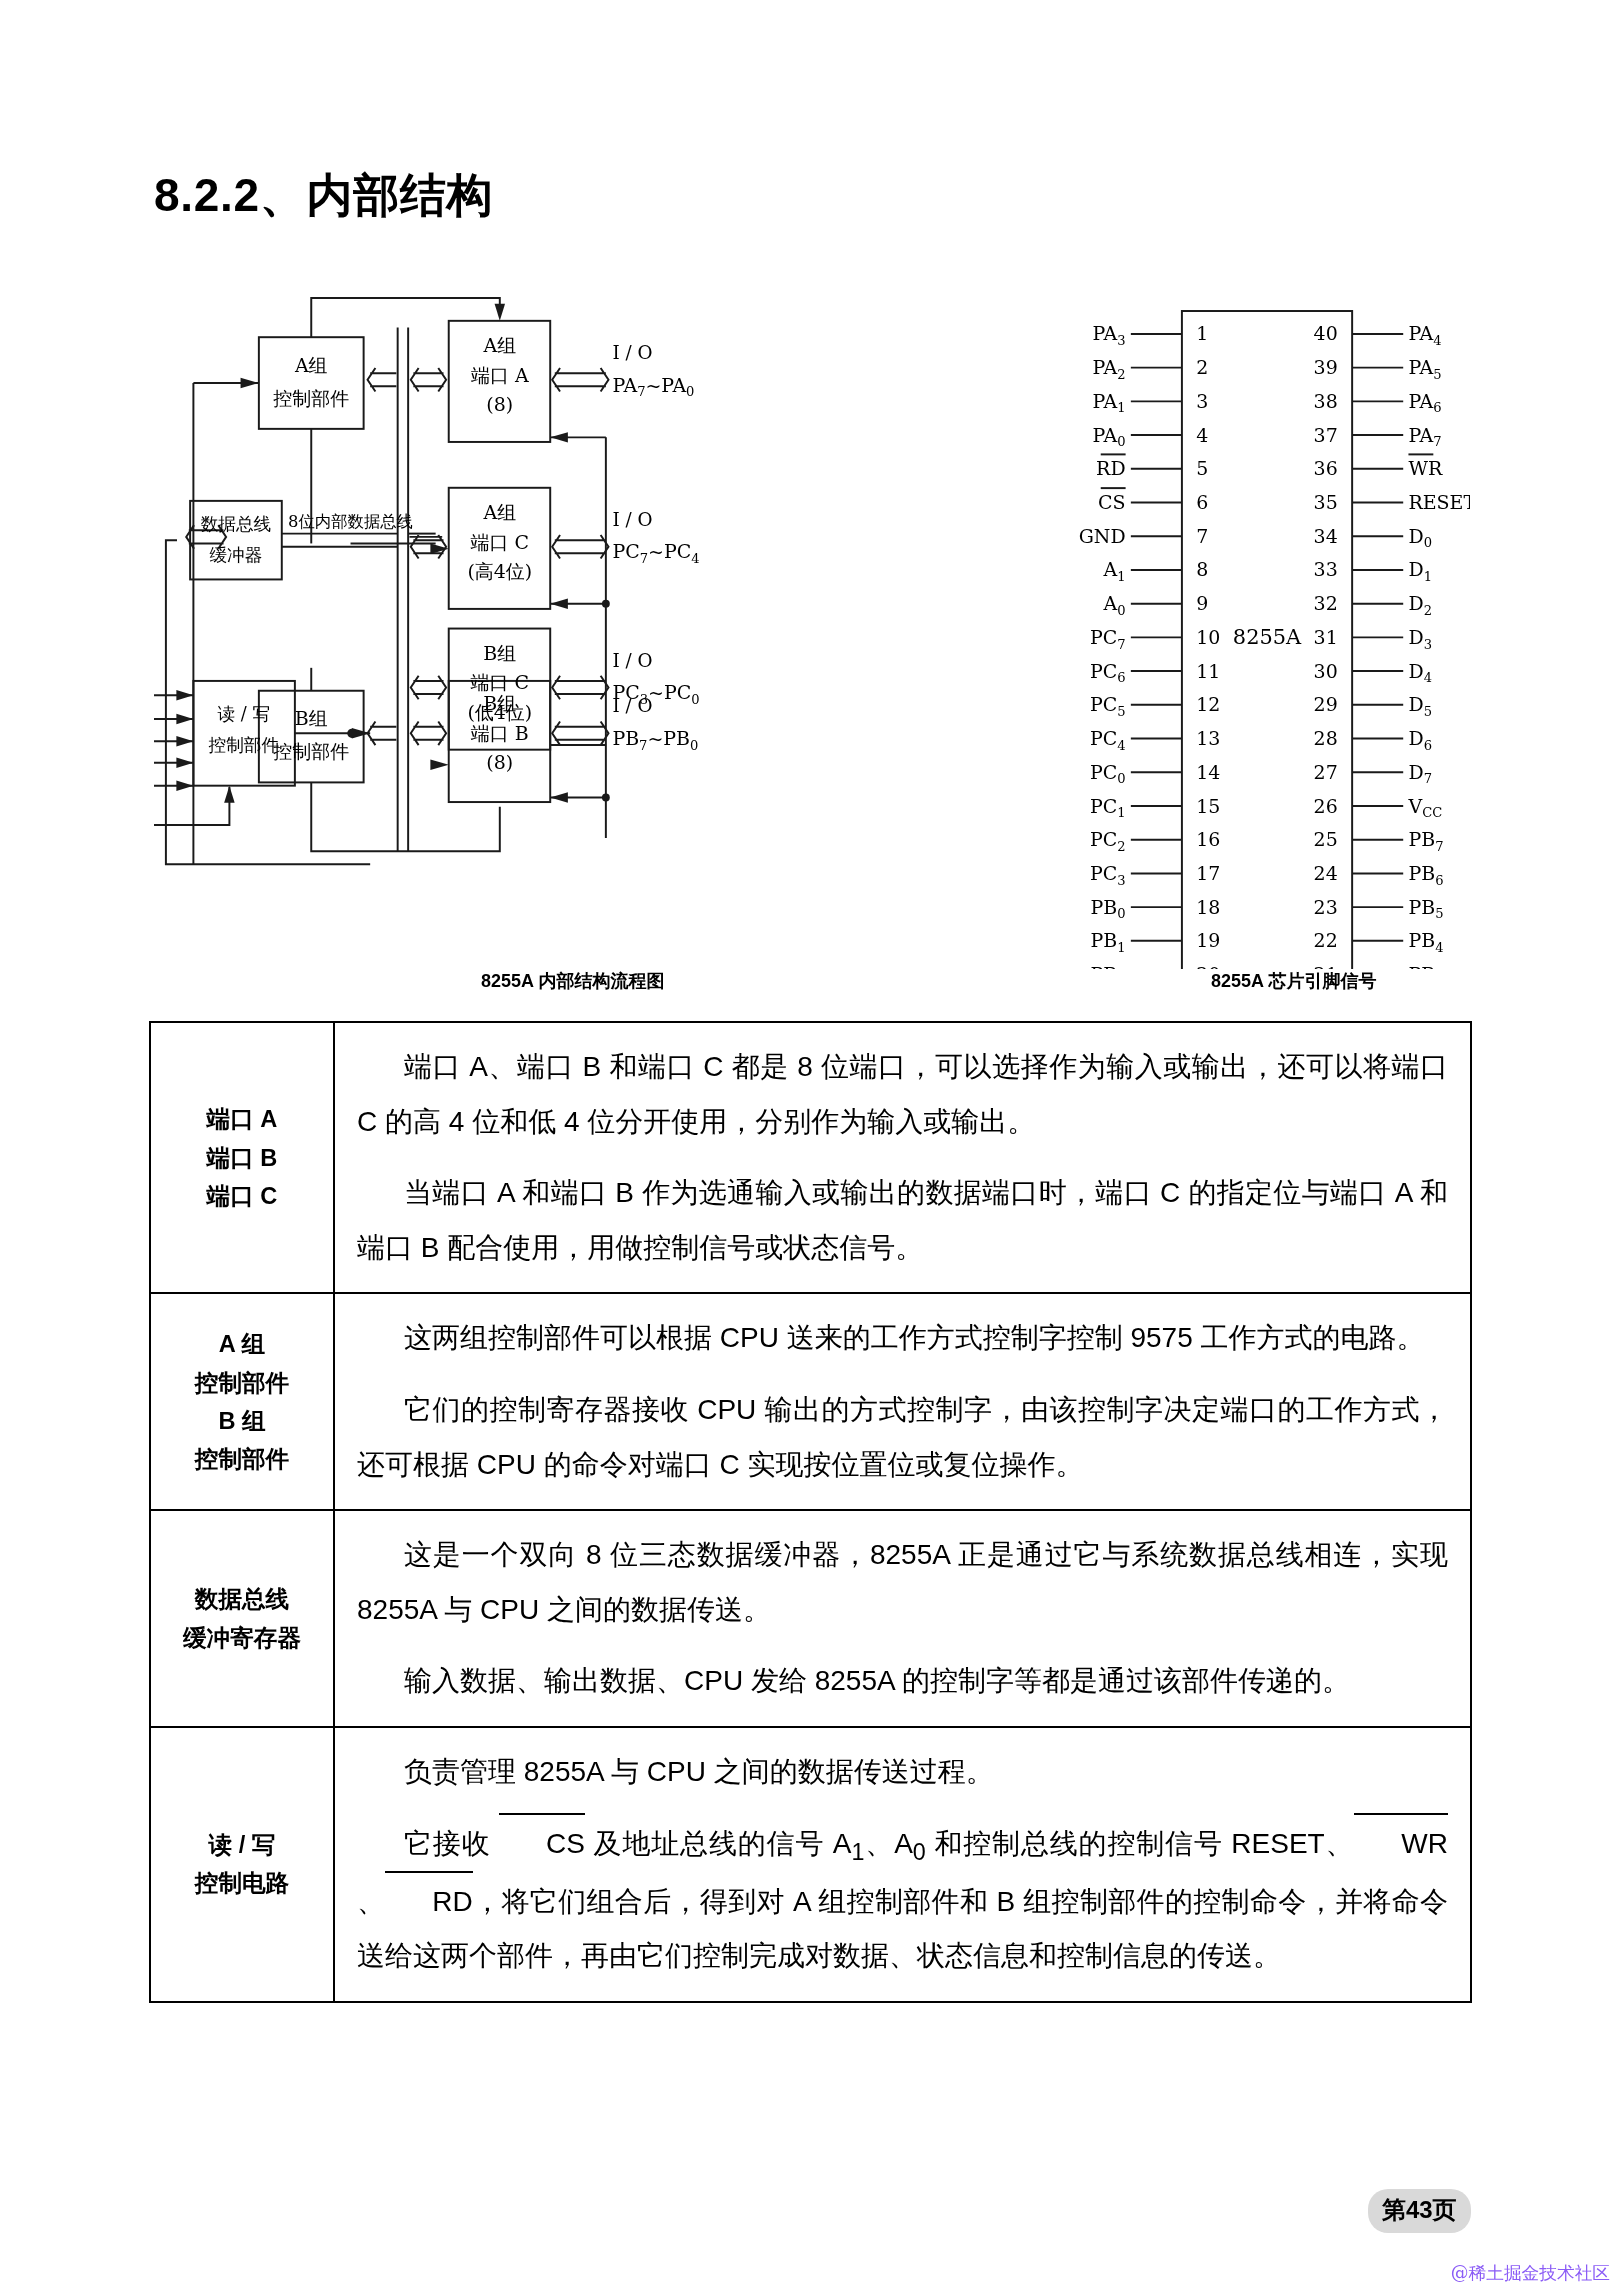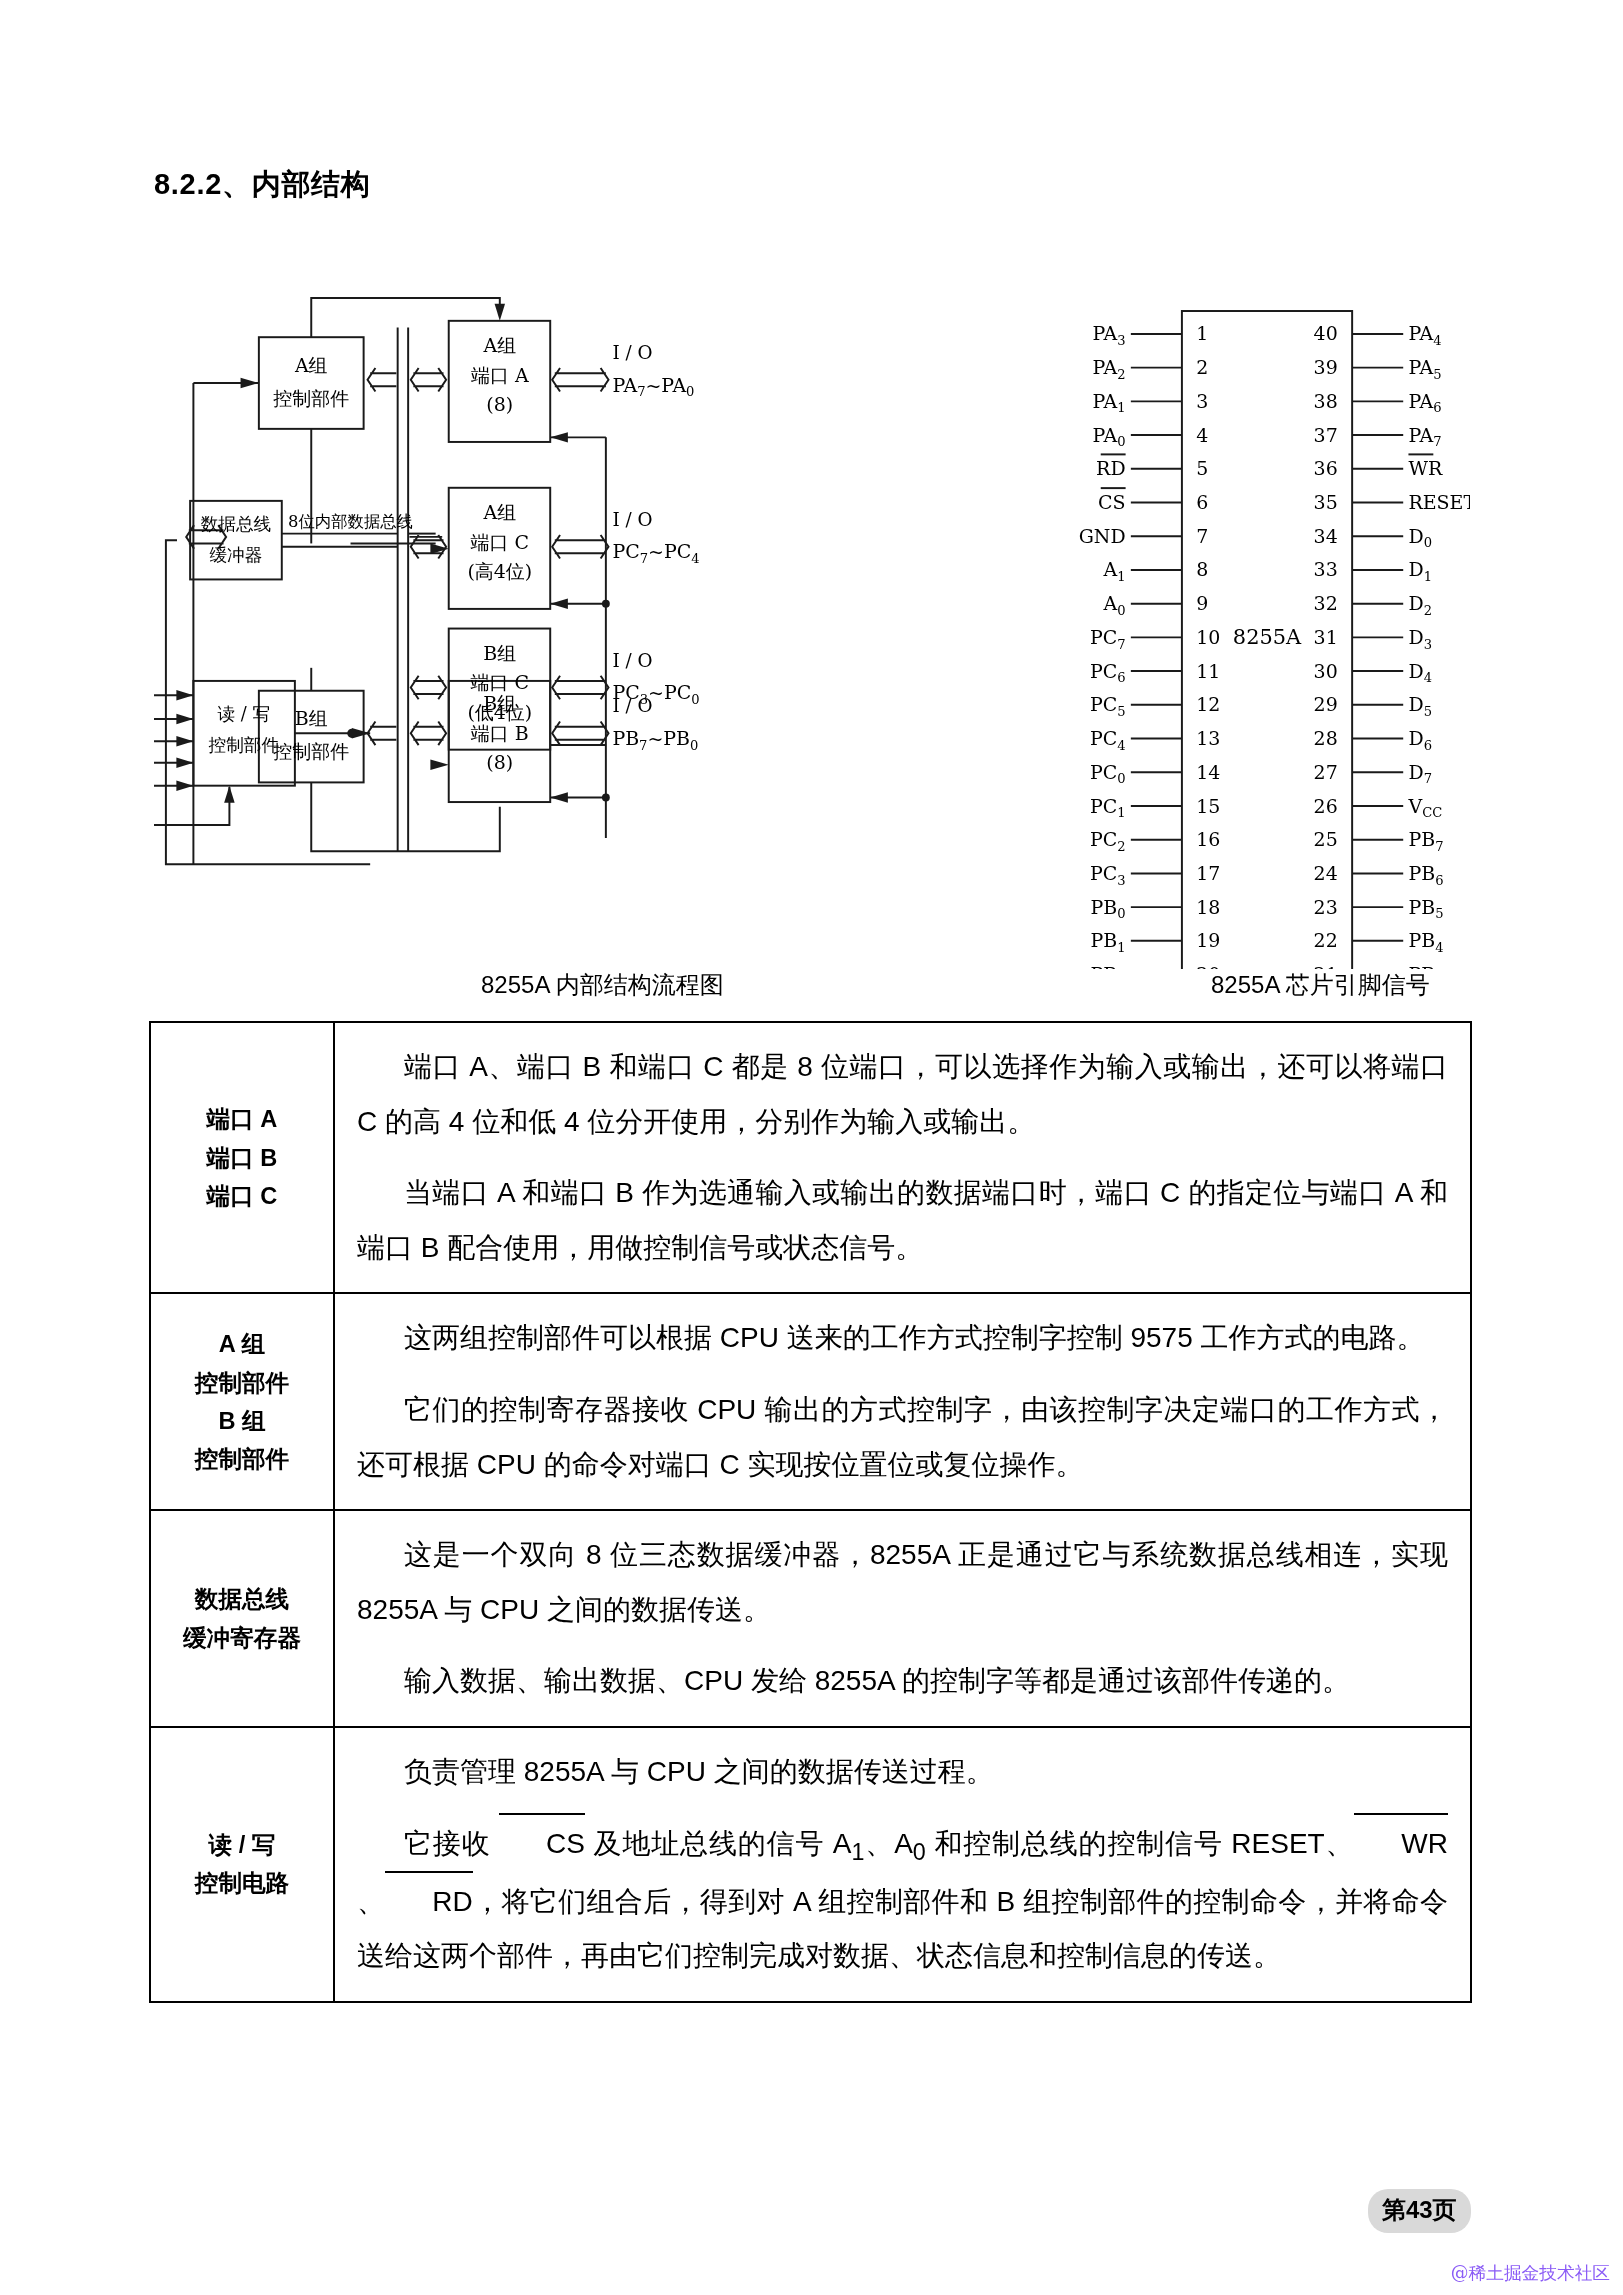--- a/index.html
+++ b/index.html
@@ -9,32 +9,32 @@
     font-family:"Liberation Sans","DejaVu Sans",sans-serif;
     color:#000;
     position:relative;
     overflow:hidden;
   }
   .page{position:absolute;inset:0;}
 
   
   .heading{
     position:absolute;left:154px;top:165px;
-    font-size:29px;font-weight:700;letter-spacing:0.7px;
+    font-size:46px;font-weight:700;letter-spacing:0.7px;
     white-space:nowrap;
   }
 
   
   .diagram-area{position:absolute;left:154px;top:275px;width:1316px;height:746px;}
 
   svg.flow{position:absolute;left:0;top:0;}
   svg.pins{position:absolute;left:0;top:0;}
 
   .cap{
-    position:absolute;font-size:24px;font-weight:400;white-space:nowrap;
+    position:absolute;font-size:18px;font-weight:700;white-space:nowrap;
   }
   .cap.left{left:327px;top:694px;}
   .cap.right{left:1021px;top:694px;margin-left:36px;}
 
   
   .tbl{
     position:absolute;left:149px;top:1021px;width:1323px;
     border-collapse:collapse;
     table-layout:fixed;
   }

